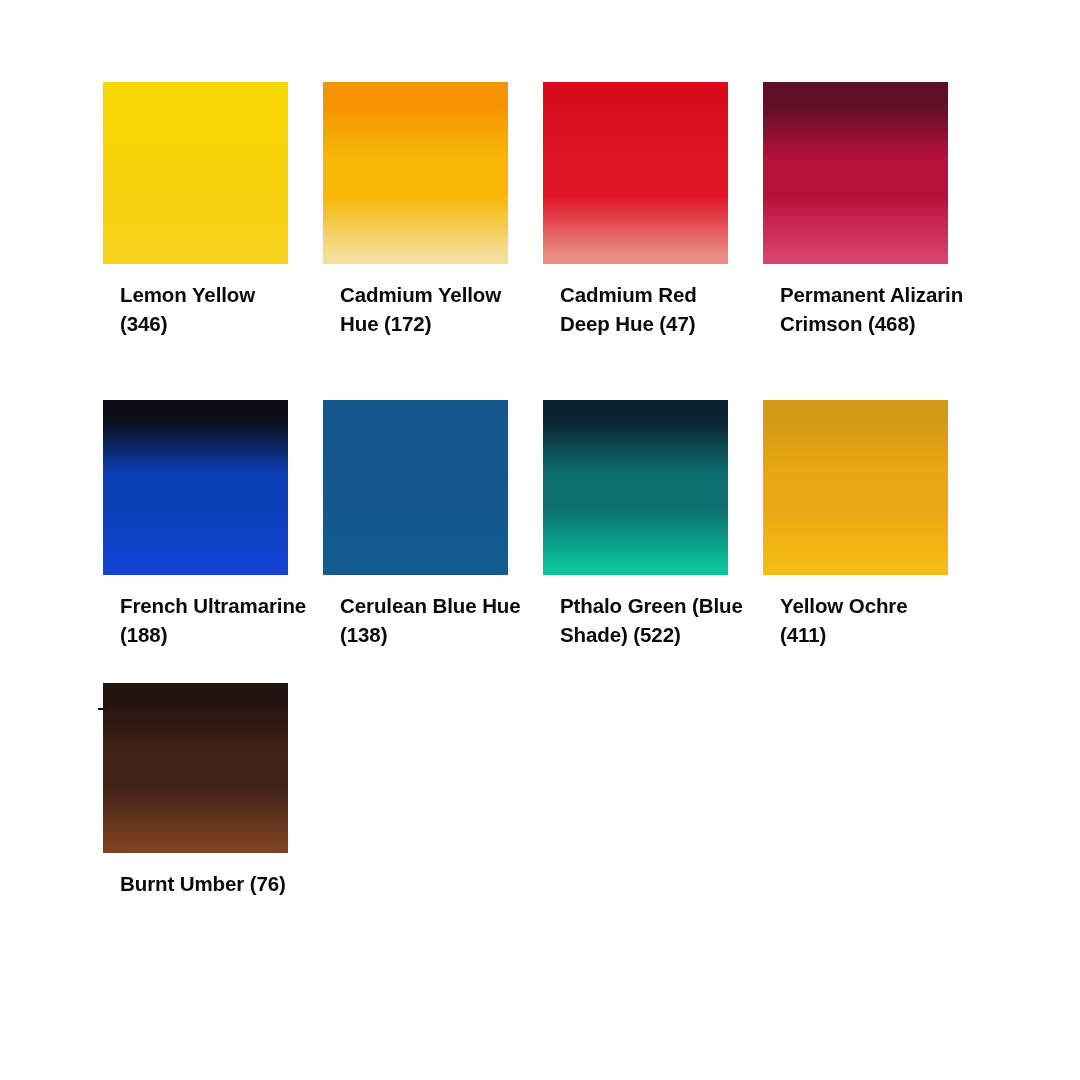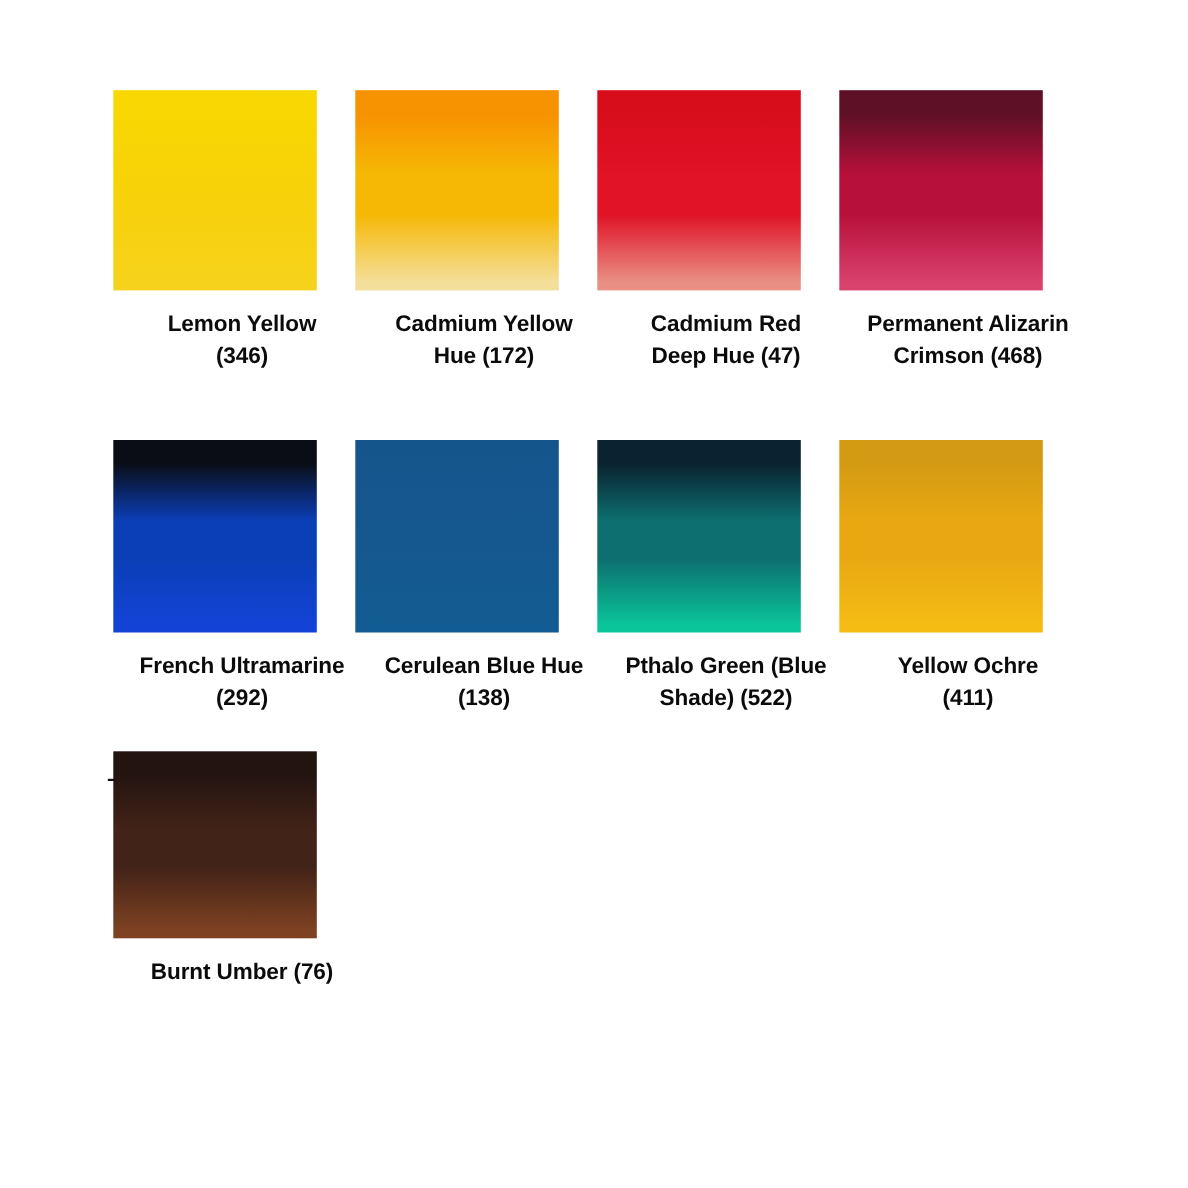--- a/index.html
+++ b/index.html
@@ -27,21 +27,20 @@
     position: absolute;
     left: 103px;
     top: 82px;
     width: 880px;
   }
 
   .row {
     display: flex;
     flex-direction: row;
     align-items: flex-start;
-    text-align: center;
   }
 
   .row-1 { margin-bottom: 0px; }
 
   .cell {
     width: 232px;           
     box-sizing: border-box;
     position: relative;
   }
 
@@ -135,21 +134,21 @@
 
     </div>
 
     <div class="row row-2">
 
       <div class="cell">
         <div class="swatch-wrap">
           <div class="swatch" style="background: linear-gradient(rgb(10, 13, 22) 0%, rgb(10, 13, 22) 12%, rgb(11, 63, 183) 42%, rgb(11, 63, 183) 62%, rgb(18, 67, 214) 96%, rgb(18, 67, 214) 100%);"></div>
         </div>
         <div class="label">French Ultramarine
-(292)</div>
+(188)</div>
       </div>
 
       <div class="cell">
         <div class="swatch-wrap">
           <div class="swatch" style="background: linear-gradient(rgb(20, 85, 140) 0%, rgb(21, 88, 143) 55%, rgb(17, 92, 146) 100%);"></div>
         </div>
         <div class="label">Cerulean Blue Hue
 (138)</div>
       </div>
 

